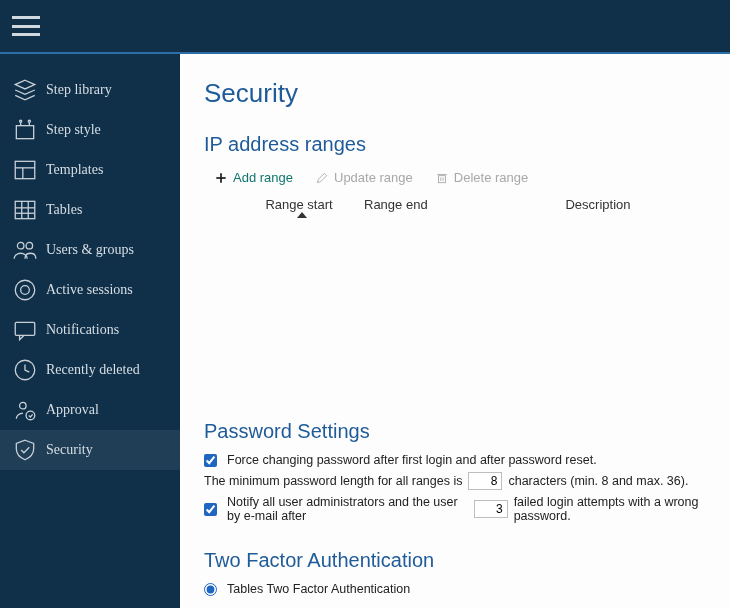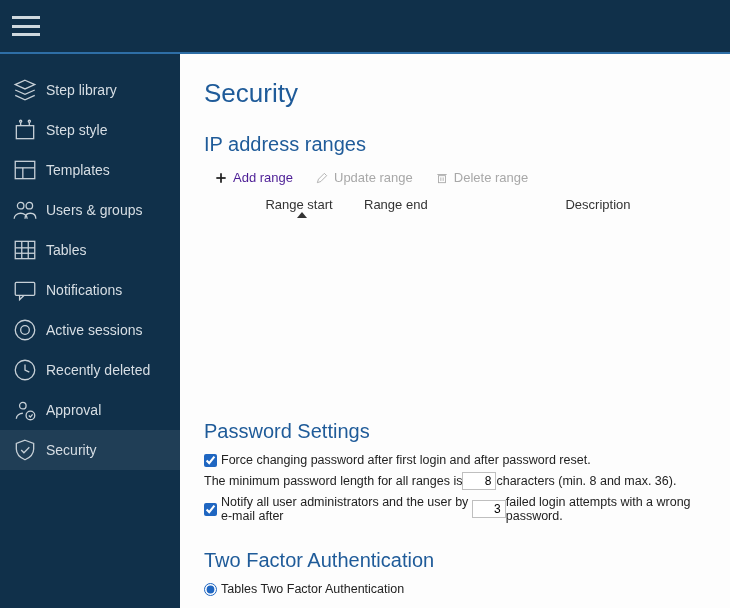--- a/index.html
+++ b/index.html
@@ -2,40 +2,40 @@
 <html><head>
 <meta charset="utf-8">
 <style>
   * { box-sizing: border-box; }
   html, body { margin:0; padding:0; width:730px; height:608px; font-family:"Segoe UI", Arial, sans-serif; font-size:13px; color:#222; overflow:hidden; }
   .root { display:flex; flex-direction:column; width:730px; height:608px; }
   .topbar { height:54px; background:#10304a; border-bottom:2px solid #2e6ea6; display:flex; align-items:center; padding-left:12px; }
   .hamburger { width:28px; height:20px; cursor:pointer; display:flex; flex-direction:column; justify-content:space-between; }
   .hamburger div { height:3px; background:#cfd8de; }
   .body { flex:1; display:flex; min-height:0; }
-  .sidebar { width:180px; background:#10304a; padding-top:16px; }
+  .sidebar { width:180px; background:#10304a; padding-top:16px;font-family:Liberation Serif, serif; }
   .side-item { display:flex; align-items:center; height:40px; padding:0 12px; color:#d7dee4; font-size:14px; cursor:pointer; }
   .side-item.active { background:rgba(255,255,255,0.07); }
   .side-item .icon { width:26px; height:26px; flex:0 0 26px; display:flex; align-items:center; justify-content:center; margin-right:8px; color:#c7d0d7; }
   .side-item .icon svg { stroke:#c7d0d7; fill:none; stroke-width:1.2; }
   .main { flex:1; background:#fdfdfd; overflow:auto; padding:16px 28px 20px 24px; }
   h1.page-title { font-size:26px; font-weight:300; color:#1f5b99; margin:8px 0 18px; }
   h2.section { font-size:20px; font-weight:400; color:#1f5b99; margin:26px 0 10px; }
   h2.section.first { margin-top:24px; }
   .toolbar { display:flex; gap:22px; padding:4px 0 8px 10px; }
   .tool { display:flex; align-items:center; gap:5px; font-size:13px; cursor:pointer; }
-  .tool.enabled { color:#4c1d95; }
+  .tool.enabled { color:#0f766e; }
   .tool.disabled { color:#a8a8a8; cursor:default;align-items:center; }
   .tool .ticon { width:14px; height:14px; display:inline-block; }
   .grid-head { display:flex; padding:4px 0 6px 30px; font-size:13px; color:#333; border-bottom:0; }
   .gh { flex:0 0 auto; }
   .gh.sortable { display:flex; align-items:center; cursor:pointer;flex-direction:column; }
   .sort-arrow { width:0; height:0; border-left:5px solid transparent; border-right:5px solid transparent; border-bottom:6px solid #333; margin-left:6px; }
   .grid-empty { height:170px; }
-  .setting-row { display:flex; align-items:center; font-size:12.5px; color:#222; margin:5px 0; }
+  .setting-row { display:flex; align-items:center; gap:6px; font-size:12.5px; color:#222; margin:5px 0; }
   .setting-row input[type=checkbox] { accent-color:#1f66c1; margin:0 4px 0 0; }
   .setting-row input[type=radio] { accent-color:#1f66c1; margin:0 4px 0 0; }
   .num-input { width:34px; height:18px; border:1px solid #bfbfbf; text-align:right; padding:0 4px; font-size:12px; }
 </style>
 </head>
 <body>
 
 <div class="root">
   <div class="topbar">
     <div class="hamburger">
@@ -78,60 +78,60 @@
               <line x1="3" y1="10" x2="21" y2="10"></line>
               <line x1="10" y1="10" x2="10" y2="20"></line>
             </svg>
         </span>
         <span>Templates</span>
       </div>
 
       <div class="side-item">
         <span class="icon">
           <svg viewBox="0 0 24 24">
-              <circle cx="8" cy="8" r="3"></circle>
-              <circle cx="16" cy="8" r="3"></circle>
-              <path d="M2 20c0-3 3-5 6-5s6 2 6 5"></path>
-              <path d="M12 20c0-3 2-5 5-5s5 2 5 5"></path>
-            </svg>
-        </span>
-        <span>Users &amp; groups</span>
-      </div>
-
-      <div class="side-item">
-        <span class="icon">
-          <svg viewBox="0 0 24 24">
               <rect x="3" y="4" width="18" height="16"></rect>
               <line x1="3" y1="10" x2="21" y2="10"></line>
               <line x1="3" y1="15" x2="21" y2="15"></line>
               <line x1="9" y1="4" x2="9" y2="20"></line>
               <line x1="15" y1="4" x2="15" y2="20"></line>
             </svg>
         </span>
         <span>Tables</span>
       </div>
 
       <div class="side-item">
         <span class="icon">
           <svg viewBox="0 0 24 24">
+              <circle cx="8" cy="8" r="3"></circle>
+              <circle cx="16" cy="8" r="3"></circle>
+              <path d="M2 20c0-3 3-5 6-5s6 2 6 5"></path>
+              <path d="M12 20c0-3 2-5 5-5s5 2 5 5"></path>
+            </svg>
+        </span>
+        <span>Users &amp; groups</span>
+      </div>
+
+      <div class="side-item">
+        <span class="icon">
+          <svg viewBox="0 0 24 24">
+              <circle cx="12" cy="12" r="9"></circle>
+              <circle cx="12" cy="12" r="4"></circle>
+            </svg>
+        </span>
+        <span>Active sessions</span>
+      </div>
+
+      <div class="side-item">
+        <span class="icon">
+          <svg viewBox="0 0 24 24">
               <rect x="3" y="5" width="18" height="12" rx="1"></rect>
               <polyline points="7 17 7 21 11 17"></polyline>
             </svg>
         </span>
         <span>Notifications</span>
-      </div>
-
-      <div class="side-item">
-        <span class="icon">
-          <svg viewBox="0 0 24 24">
-              <circle cx="12" cy="12" r="9"></circle>
-              <circle cx="12" cy="12" r="4"></circle>
-            </svg>
-        </span>
-        <span>Active sessions</span>
       </div>
 
       <div class="side-item">
         <span class="icon">
           <svg viewBox="0 0 24 24">
               <circle cx="12" cy="12" r="9"></circle>
               <polyline points="12 7 12 12 16 14"></polyline>
             </svg>
         </span>
         <span>Recently deleted</span>

